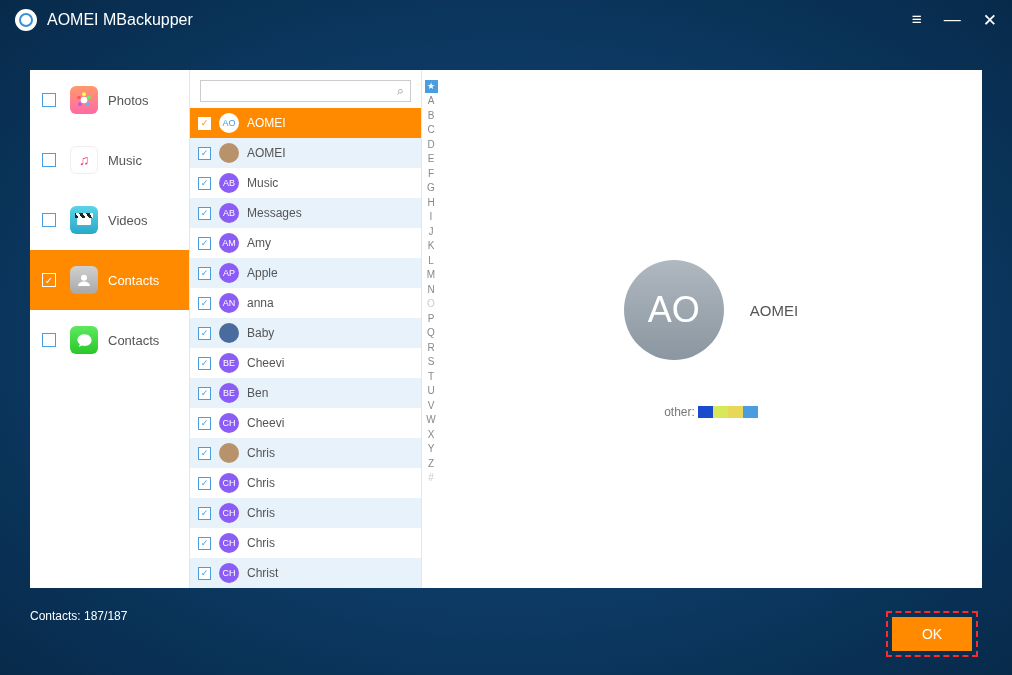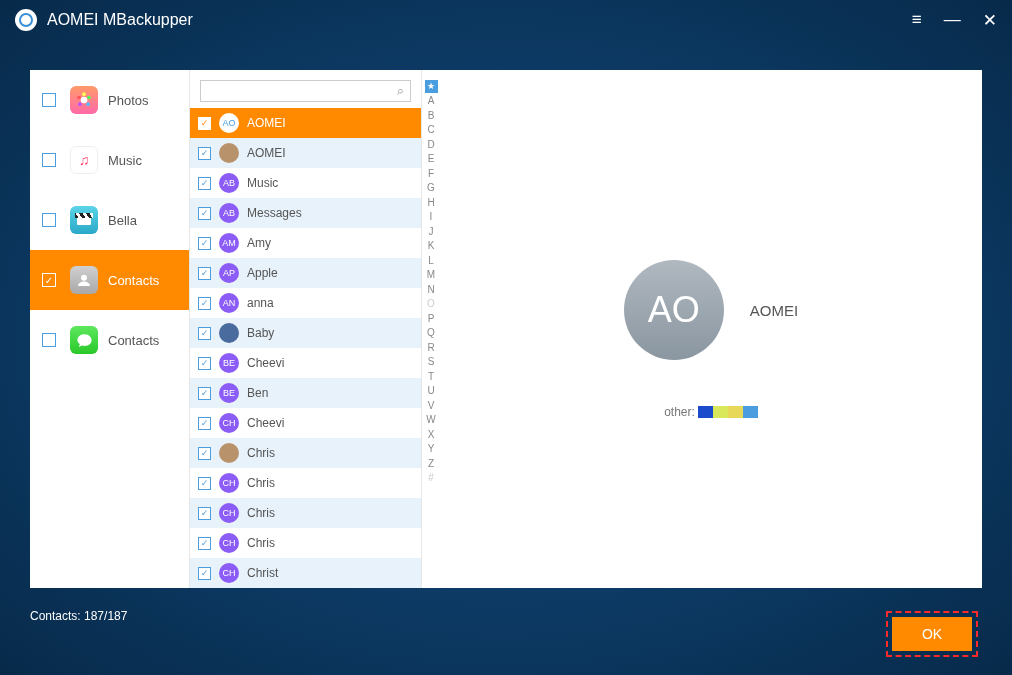--- a/index.html
+++ b/index.html
@@ -106,21 +106,21 @@
     <div class="cat">
       <div class="chk"></div>
       <div class="icon ic-music">♫</div>
       <span>Music</span>
     </div>
     <div class="cat">
       <div class="chk"></div>
       <div class="icon ic-videos" style="position:relative">
           <div class="clapper"></div>
         </div>
-      <span>Bella</span>
+      <span>Videos</span>
     </div>
     <div class="cat sel">
       <div class="chk">✓</div>
       <div class="icon ic-contacts">
         <svg viewBox="0 0 24 24">
             <circle cx="12" cy="9" r="4"></circle>
             <path d="M4 20c0-4 4-6 8-6s8 2 8 6z"></path>
           </svg>
       </div>
       <span>Contacts</span>

